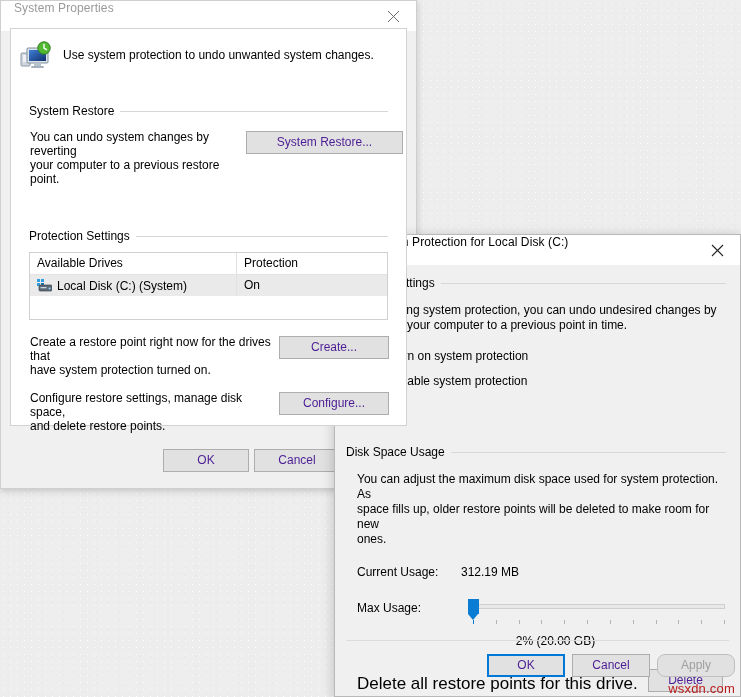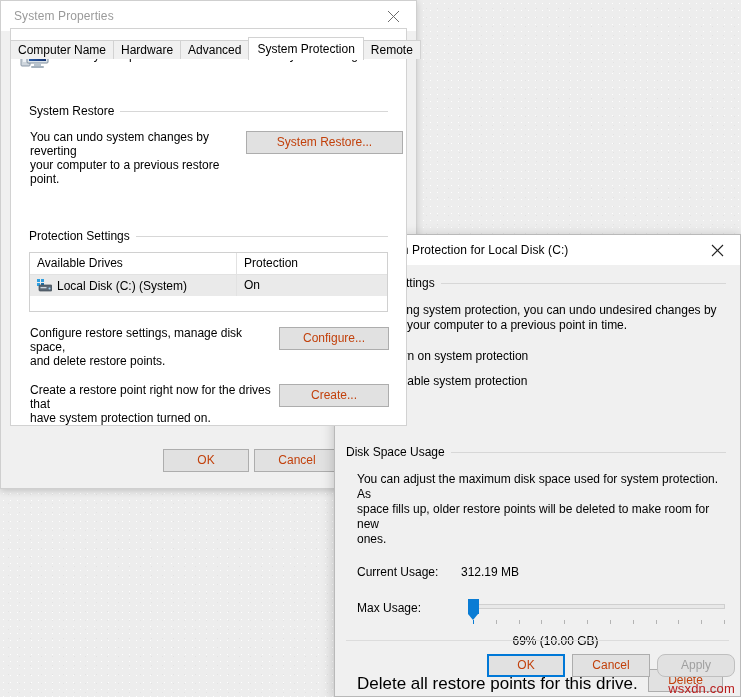--- a/index.html
+++ b/index.html
@@ -32,21 +32,20 @@
   .window {
     position: absolute;
     background: #f0f0f0;
     border: 1px solid #c6c6c6;
     box-sizing: border-box;
   }
   .titlebar {
     height: 30px;
     background: #ffffff;
     display: flex;
-    align-items: center;
     position: relative;
   }
   .titlebar .tb-icon {
     margin-left: 9px;
     margin-right: 7px;
     flex: 0 0 auto;
     display: block;
   }
   .title-text {
     font-size: 12px;
@@ -144,21 +143,21 @@
 
   .btn {
     font-family: "Liberation Sans", sans-serif;
     font-size: 12px;
     background: #e1e1e1;
     border: 1px solid #adadad;
     box-sizing: border-box;
     height: 23px;
     line-height: 21px;
     text-align: center;
-    color: #c2410c;
+    color: #4c1d95;
     padding: 0;
   }
   .btn.disabled { color: #a0a0a0; border-color: #bfbfbf; background:#e1e1e1;}
   .btn.default {
     border: 2px solid #0078d7;
     background: #e1e1e1;
     line-height: 19px;
   }
 
   
@@ -305,27 +304,20 @@
   <div class="titlebar">
     <span class="title-text" style="margin-left:13px;">System Properties</span>
     <div class="close-btn">
       <svg width="13" height="13" viewBox="0 0 13 13">
         <line x1="1" y1="1" x2="12" y2="12" stroke="#6b6b6b" stroke-width="1"></line>
         <line x1="12" y1="1" x2="1" y2="12" stroke="#6b6b6b" stroke-width="1"></line>
       </svg>
     </div>
   </div>
 
-  <div class="tabstrip">
-    <div class="tab">Computer Name</div>
-    <div class="tab">Hardware</div>
-    <div class="tab">Advanced</div>
-    <div class="tab active">System Protection</div>
-    <div class="tab">Remote</div>
-  </div>
 
   <div class="tabpage">
 
     <div class="hero">
 
       <svg width="32" height="32" viewBox="0 0 32 32">
         <rect x="1" y="12" width="9" height="13" rx="1" fill="#cfd6dd" stroke="#8b99a8" stroke-width="1"></rect>
         <rect x="3" y="14" width="5" height="7" fill="#eef2f6"></rect>
         <rect x="7" y="7" width="21" height="15" rx="1" fill="#dbe3ea" stroke="#7f8d9c" stroke-width="1"></rect>
         <rect x="9" y="9" width="17" height="11" fill="#1b4fa0"></rect>
@@ -355,21 +347,21 @@
         <div>your computer to a previous restore point.</div>
       </div>
       <button class="btn" style="width:157px;margin-left:4px;margin-top:1px;">System Restore...</button>
     </div>
 
     <div class="grouplabel" style="margin:43px 18px 0 18px;">
       <span>Protection Settings</span>
       <span class="rule"></span>
     </div>
 
-    <div class="drives-box" style="margin:9px 18px 0 18px;height:60px;">
+    <div class="drives-box" style="margin:9px 18px 0 18px;height:68px;">
       <div class="drives-head">
         <div class="cell col-drive">Available Drives</div>
         <div class="cell col-prot">Protection</div>
       </div>
       <div class="drive-row">
         <div class="cell col-drive with-icon">
           <svg width="15" height="13" viewBox="0 0 15 13">
             <rect x="0" y="0" width="3" height="3" fill="#2f9fe0"></rect>
             <rect x="4" y="0" width="3" height="3" fill="#2f9fe0"></rect>
             <rect x="0" y="4" width="3" height="3" fill="#2f9fe0"></rect>
@@ -377,34 +369,34 @@
             <rect x="2" y="6" width="13" height="6" rx="1" fill="#5b6875" stroke="#3f4a55" stroke-width="0.7"></rect>
             <rect x="3.5" y="8" width="6" height="1.3" fill="#cfd6dd"></rect>
             <circle cx="12.5" cy="9.5" r="1" fill="#9fd3f5"></circle>
           </svg>
           <span class="lbl">Local Disk (C:) (System)</span>
         </div>
         <div class="cell col-prot">On</div>
       </div>
     </div>
 
+    <div class="sr-row" style="margin-top:15px;">
+      <div class="sr-desc" style="width:249px;">
+        <div>Create a restore point right now for the drives that</div>
+        <div>have system protection turned on.</div>
+      </div>
+      <button class="btn" style="width:110px;margin-top:1px;">Create...</button>
+    </div>
+
     <div class="sr-row" style="margin-top:14px;">
       <div class="sr-desc" style="width:249px;">
         <div>Configure restore settings, manage disk space,</div>
         <div>and delete restore points.</div>
       </div>
       <button class="btn" style="width:110px;margin-top:1px;">Configure...</button>
-    </div>
-
-    <div class="sr-row" style="margin-top:15px;">
-      <div class="sr-desc" style="width:249px;">
-        <div>Create a restore point right now for the drives that</div>
-        <div>have system protection turned on.</div>
-      </div>
-      <button class="btn" style="width:110px;margin-top:1px;">Create...</button>
     </div>
 
   </div>
 
   <div class="win1-footer">
     <button class="btn" style="position:absolute;left:162px;top:14px;width:86px;">OK</button>
     <button class="btn" style="position:absolute;left:253px;top:14px;width:86px;">Cancel</button>
   </div>
 
 </div>
@@ -481,21 +473,21 @@
           <i></i>
           <i></i>
           <i></i>
           <i></i>
           <i></i>
           <i></i>
         </div>
       </div>
     </div>
 
-    <div style="text-align:center;margin:8px 0 0 36px;font-size:12px;">69% (10.00 GB)</div>
+    <div style="text-align:center;margin:8px 0 0 36px;font-size:12px;">2% (20.00 GB)</div>
 
     <div style="position:relative;margin:21px 0 0 0;height:26px;">
       <span style="position:absolute;left:22px;top:5px;font-size:17px;">Delete all restore points for this drive.</span>
       <button class="btn" style="position:absolute;right:17px;top:0;width:75px;">Delete</button>
     </div>
 
     <div class="hr-sep" style="left:11px;right:11px;bottom:55px;"></div>
 
     <div style="position:absolute;left:0;right:0;bottom:0;height:54px;">
       <button class="btn default" style="position:absolute;left:152px;top:12px;width:78px;">OK</button>

